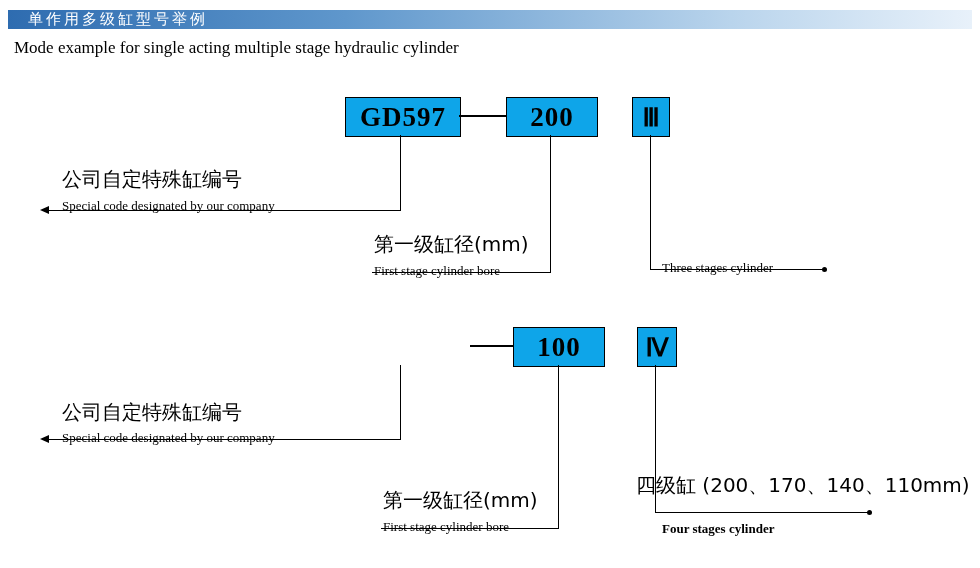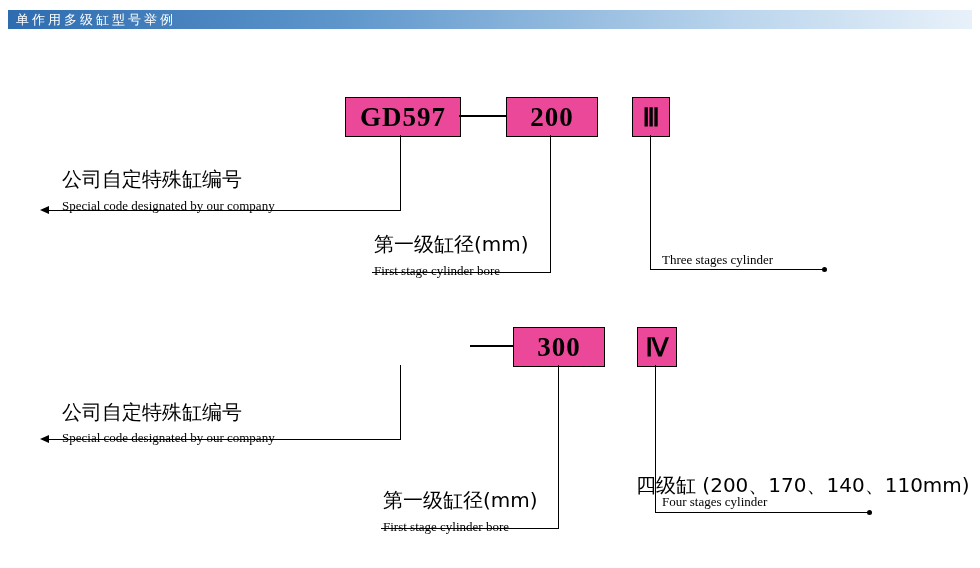--- a/index.html
+++ b/index.html
@@ -12,37 +12,37 @@
     color:#000;
   }
   .header-bar{
     position:absolute;left:8px;top:10px;width:964px;height:19px;
     background:linear-gradient(90deg,#2e6cb0 0%,#5f97cc 35%,#b9d4ec 75%,#e8f1fa 100%);
     display:flex;align-items:center;
   }
   .header-bar .bar-title{
     color:#fff;
     font-family:"DejaVu Sans","Liberation Sans",sans-serif;
-    font-size:13px;
+    font-size:15px;
     letter-spacing:3px;
-    padding-left:8px;
+    padding-left:20px;
     white-space:nowrap;
   }
   .subtitle{
     position:absolute;left:14px;top:38px;
     font-size:17px;
     font-family:"Liberation Serif", serif;
   }
   .box{
     position:absolute;
     border:1px solid #000;
     display:flex;align-items:center;justify-content:center;
     font-family:"Liberation Serif", serif;
     font-weight:bold;
-    background:#ec4899;
+    background:#0ea5e9;
   }
   .box.code, .box.bore{font-size:27px;letter-spacing:1px;}
   .box.stage{font-size:25px;}
   .line-h{position:absolute;height:1px;background:#000;}
   .line-v{position:absolute;width:1px;background:#000;}
   .connector{position:absolute;height:2px;background:#000;}
   .zh-label{
     position:absolute;
     font-family:"DejaVu Sans","Liberation Sans",sans-serif;
     font-size:20px;
@@ -69,56 +69,57 @@
   }
 </style>
 </head>
 <body>
 
 <div class="page">
 
   <div class="header-bar">
     <span class="bar-title">单作用多级缸型号举例</span>
   </div>
+  <div class="subtitle">Mode example for single acting multiple stage hydraulic cylinder</div>
 
   <div class="box code" style="left:345px;top:97px;width:114px;height:38px;">GD597</div>
   <div class="connector" style="left:459px;top:115px;width:47px;"></div>
   <div class="box bore" style="left:506px;top:97px;width:90px;height:38px;">200</div>
   <div class="box stage" style="left:632px;top:97px;width:36px;height:38px;">Ⅲ</div>
 
   <div class="zh-label" style="left:62px;top:166px;">公司自定特殊缸编号</div>
   <div class="en-label" style="left:62px;top:190px;">Special code designated by our company</div>
   <div class="line-h" style="left:46px;top:210px;width:355px;"></div>
   <div class="line-v" style="left:400px;top:135px;height:76px;"></div>
   <div class="arrow-left" style="left:40px;top:206px;"></div>
 
   <div class="zh-label" style="left:374px;top:231px;">第一级缸径(mm)</div>
   <div class="en-label" style="left:374px;top:255px;">First stage cylinder bore</div>
   <div class="line-h" style="left:372px;top:272px;width:179px;"></div>
   <div class="line-v" style="left:550px;top:135px;height:138px;"></div>
 
-  <div class="en-label" style="left:662px;top:244px;">Three stages cylinder</div>
+  <div class="en-label" style="left:662px;top:252px;">Three stages cylinder</div>
   <div class="line-v" style="left:650px;top:135px;height:135px;"></div>
   <div class="line-h" style="left:650px;top:269px;width:175px;"></div>
   <div class="dot" style="left:822px;top:267px;"></div>
 
   <div class="connector" style="left:470px;top:345px;width:43px;"></div>
-  <div class="box bore" style="left:513px;top:327px;width:90px;height:38px;">300</div>
+  <div class="box bore" style="left:513px;top:327px;width:90px;height:38px;">100</div>
   <div class="box stage" style="left:637px;top:327px;width:38px;height:38px;">Ⅳ</div>
 
   <div class="zh-label" style="left:62px;top:399px;">公司自定特殊缸编号</div>
   <div class="en-label" style="left:62px;top:422px;">Special code designated by our company</div>
   <div class="line-h" style="left:46px;top:439px;width:355px;"></div>
   <div class="line-v" style="left:400px;top:365px;height:75px;"></div>
   <div class="arrow-left" style="left:40px;top:435px;"></div>
 
   <div class="zh-label" style="left:383px;top:487px;">第一级缸径(mm)</div>
   <div class="en-label" style="left:383px;top:511px;">First stage cylinder bore</div>
   <div class="line-h" style="left:381px;top:528px;width:178px;"></div>
   <div class="line-v" style="left:558px;top:365px;height:163px;"></div>
 
   <div class="zh-label" style="left:636px;top:472px;">四级缸 (200、170、140、110mm)</div>
-  <div class="en-label" style="left:662px;top:486px;">Four stages cylinder</div>
+  <div class="en-label" style="left:662px;top:513px;font-weight:bold;">Four stages cylinder</div>
   <div class="line-v" style="left:655px;top:365px;height:148px;"></div>
   <div class="line-h" style="left:655px;top:512px;width:215px;"></div>
   <div class="dot" style="left:867px;top:510px;"></div>
 
 </div>
 
 </body></html>

